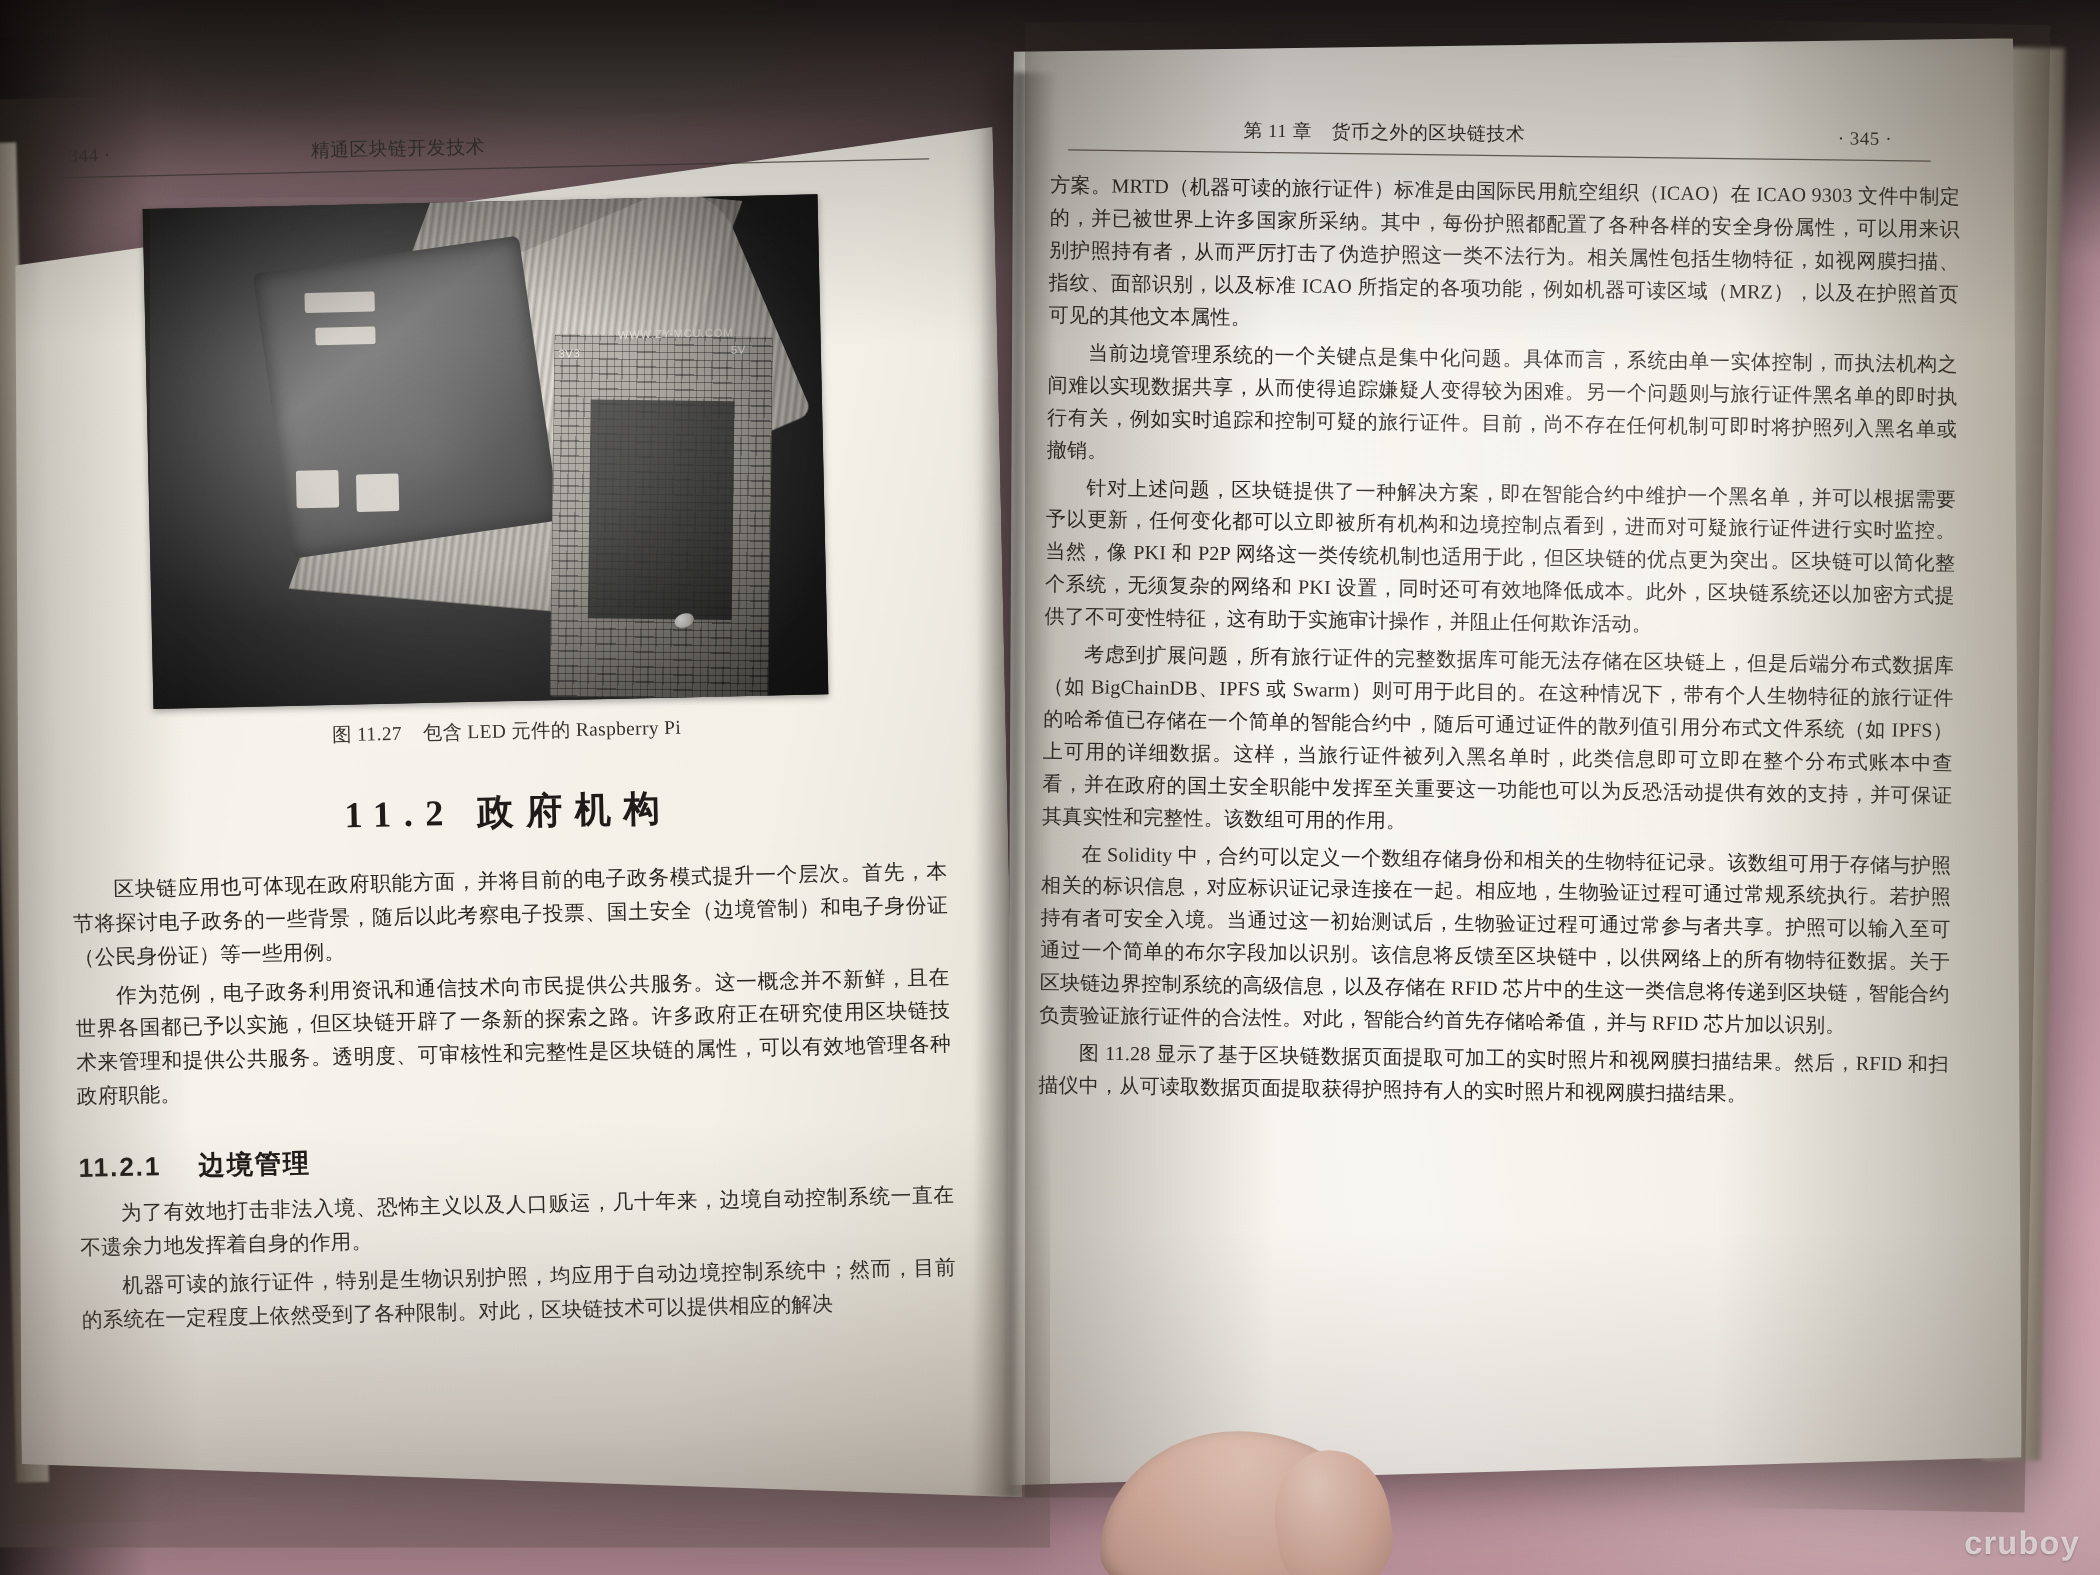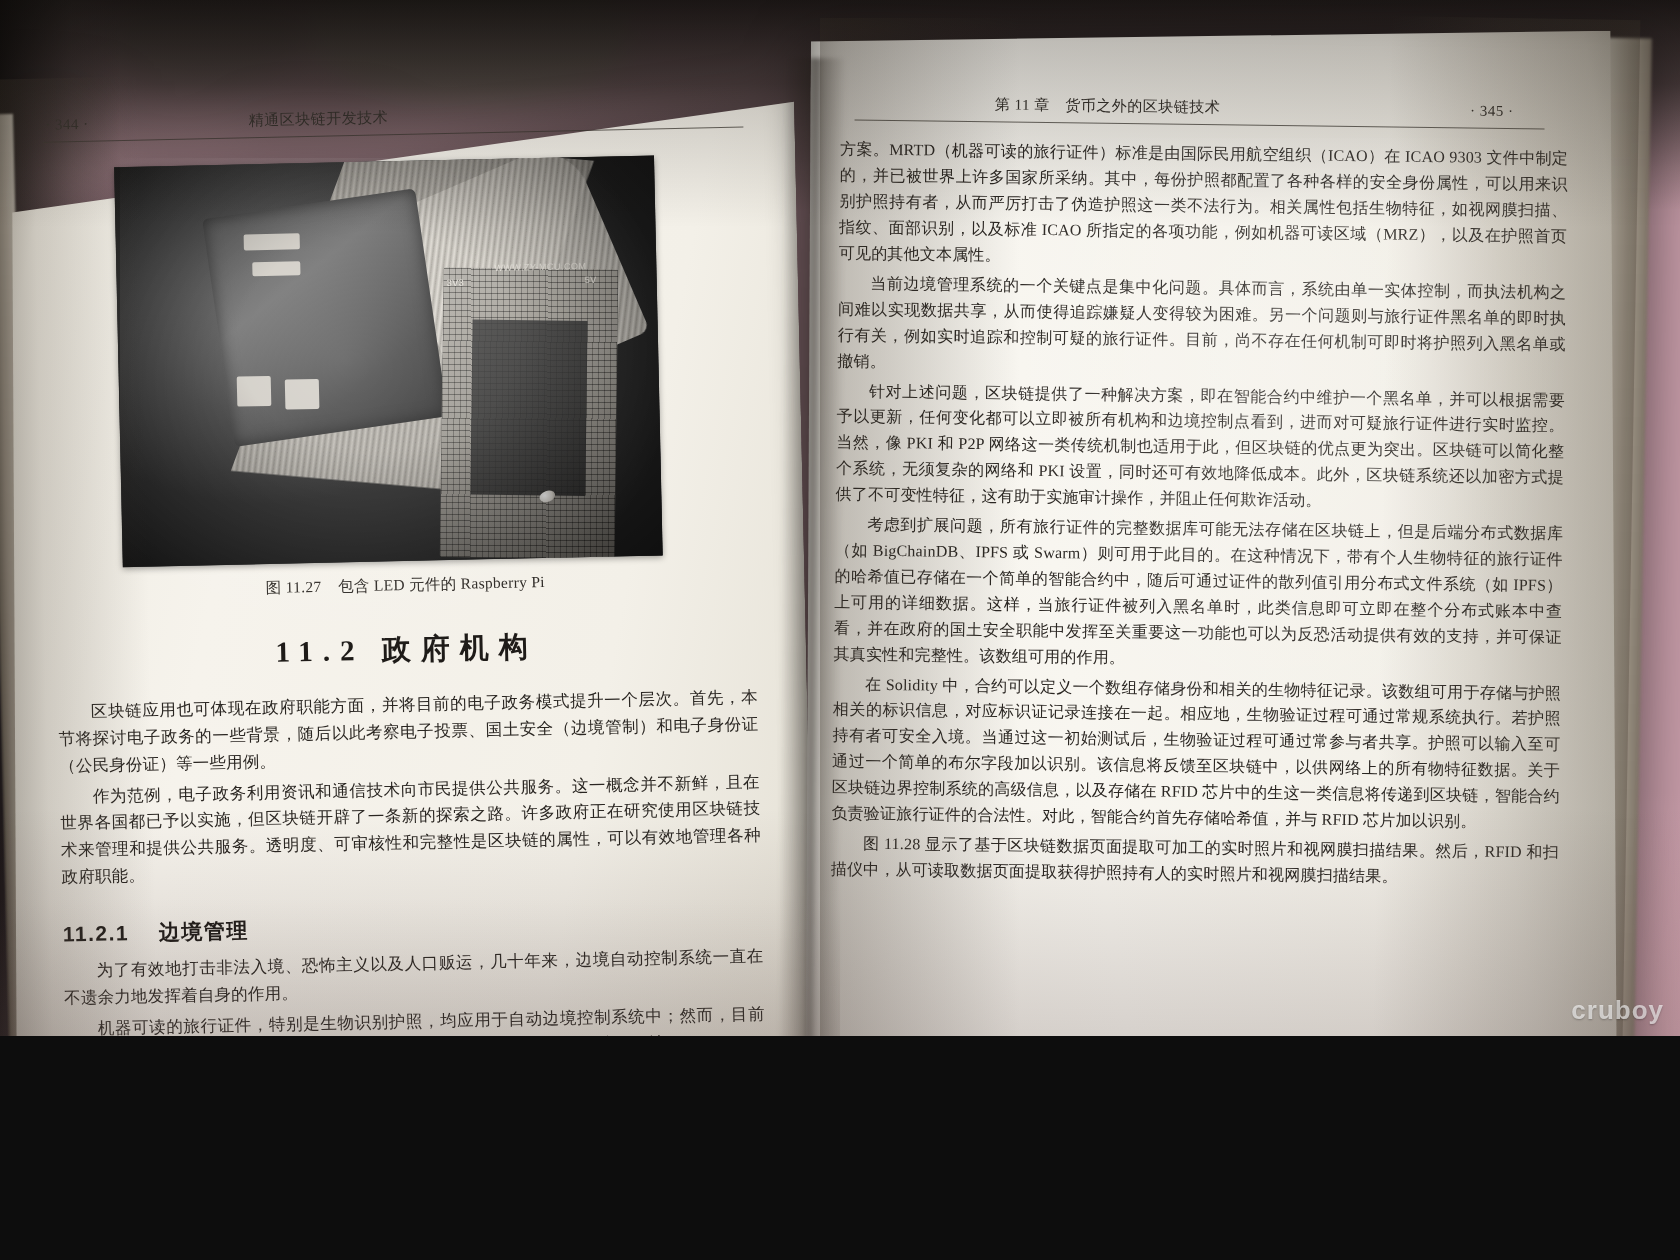--- a/index.html
+++ b/index.html
@@ -12,21 +12,21 @@
     height: 1260px;
     overflow: hidden;
     font-family: "Liberation Serif", serif;
   }
 
   
   #scene {
     position: absolute;
     left: 0; top: 0;
     width: 1680px;
-    height: 1036px;
+    height: 1260px;
     background: #2c2a28;
     overflow: hidden;
   }
 
   
   .backdrop {
     position: absolute;
     left: 0; top: 0; width: 1680px; height: 1260px;
     background:
       radial-gradient(ellipse 700px 400px at 1500px 1180px, #e8c6cd 0%, #d6a9b4 45%, #c49aa6 100%),

